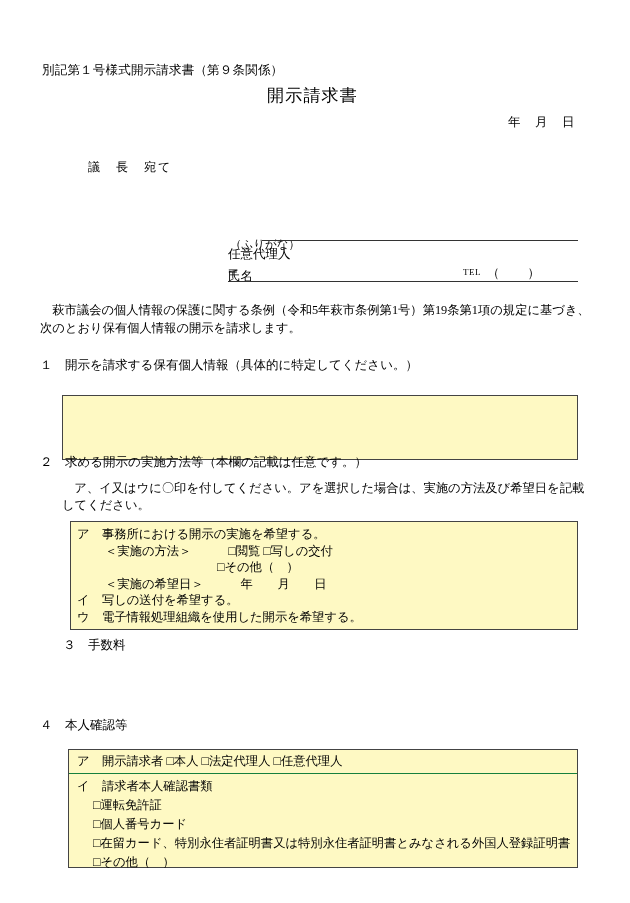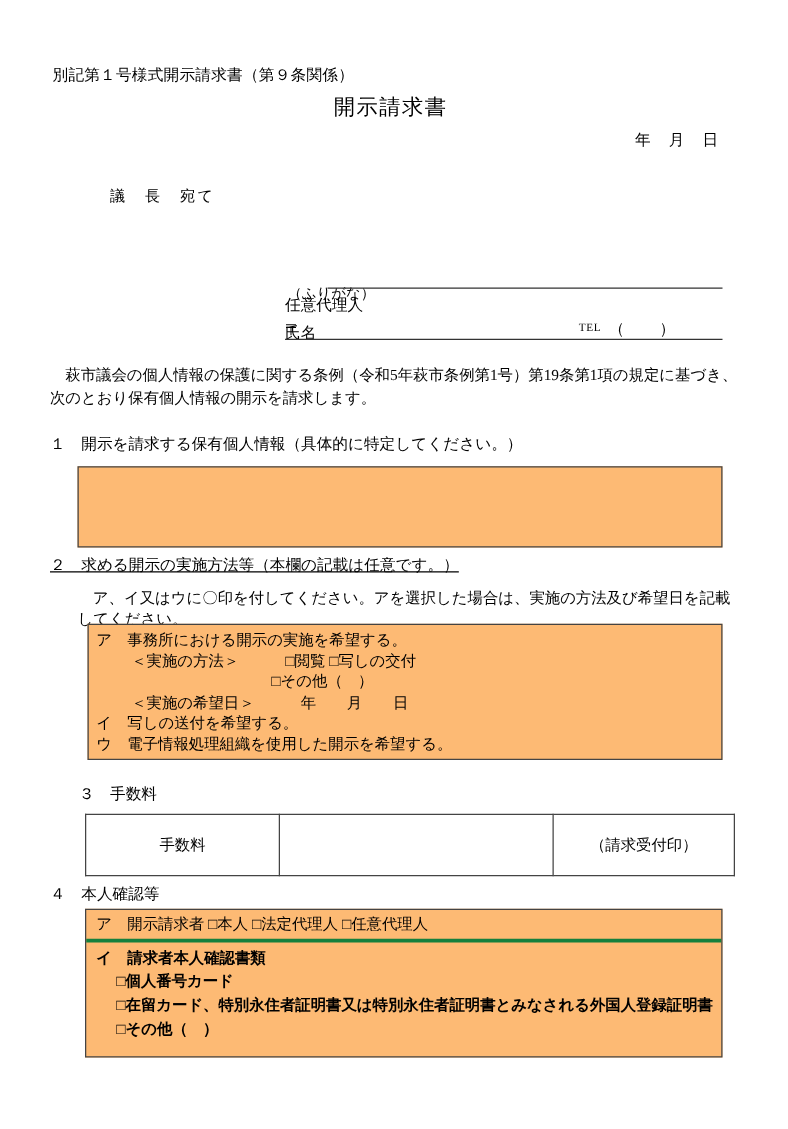--- a/index.html
+++ b/index.html
@@ -12,21 +12,21 @@
     width: 630px;
     height: 903px;
     position: relative;
     font-family: "Liberation Serif", "DejaVu Serif", serif;
     color: #000000;
     font-size: 12px;
     overflow: hidden;
   }
   .page {
     position: absolute;
-    left: 0; top: 6px;
+    left: 0; top: 16px;
     width: 630px;
     height: 738px;
   }
   .abs { position: absolute; white-space: nowrap; }
 
   
   #form-code {
     left: 42px; top: 46px;
     font-size: 12.5px;
     letter-spacing: 0.2px;
@@ -100,29 +100,30 @@
     text-indent: 1em;
     white-space: normal;
     margin-top: 16px;
   }
 
   
   .sec-head {
     font-size: 12.5px;
   }
   #sec1-head { left: 40px; top: 341px; }
-  #sec2-head { left: 40px; top: 438px; text-decoration: underline; }
+  #sec2-head { left: 40px; top: 438px; }
   #sec3-head { left: 40px; top: 621px; margin-left: 23px; }
   #sec4-head { left: 40px; top: 701px; }
 
   .box {
     position: absolute;
     border: 1px solid #444;
-    background: #fdba74;
+    background: #fef9c3;
     box-sizing: border-box;
+    margin-top: 12px;
   }
   #sec1-box {
     left: 62px; top: 367px;
     width: 516px; height: 65px;
   }
 
   #sec2-note {
     position: absolute;
     left: 62px; top: 464px;
     width: 529px;
@@ -166,26 +167,25 @@
   .fee-c3 { width: 142px; }
 
   
   #sec4-box {
     left: 68px; top: 721px;
     width: 510px; height: 119px;
   }
   #sec4-row-a {
     padding: 3px 0 3px 8px;
     font-size: 12.3px;
-    border-bottom: 3px solid #15803d;
+    border-bottom: 1px solid #15803d;
     white-space: nowrap;
   }
   #sec4-body {
     padding: 3px 0 0 8px;
-    font-weight: bold;
   }
   .s4-line {
     font-size: 12.3px;
     line-height: 19px;
     white-space: nowrap;
   }
   .s4-indent { padding-left: 16px; }
 </style>
 </head>
 <body>
@@ -229,35 +229,27 @@
     <div class="s2-line">ア　事務所における開示の実施を希望する。</div>
     <div class="s2-line s2-indent">＜実施の方法＞　　　□閲覧 □写しの交付</div>
     <div class="s2-line s2-indent2">□その他（　）</div>
     <div class="s2-line s2-indent">＜実施の希望日＞　　　年　　月　　日</div>
     <div class="s2-line">イ　写しの送付を希望する。</div>
     <div class="s2-line">ウ　電子情報処理組織を使用した開示を希望する。</div>
   </div>
 
   <div class="abs sec-head" id="sec3-head">３　手数料</div>
 
-  <table id="fee-table">
-    <tbody>
-        <tr>
-      <td class="fee-c1">手数料</td>
-      <td class="fee-c2"></td>
-      <td class="fee-c3">（請求受付印）</td>
-    </tr>
-  </tbody>
-    </table>
 
   <div class="abs sec-head" id="sec4-head">４　本人確認等</div>
 
   <div class="box" id="sec4-box">
     <div id="sec4-row-a">ア　開示請求者 □本人 □法定代理人 □任意代理人</div>
     <div id="sec4-body">
       <div class="s4-line">イ　請求者本人確認書類</div>
+      <div class="s4-line s4-indent">□運転免許証</div>
       <div class="s4-line s4-indent">□個人番号カード</div>
       <div class="s4-line s4-indent">□在留カード、特別永住者証明書又は特別永住者証明書とみなされる外国人登録証明書</div>
       <div class="s4-line s4-indent">□その他（　）</div>
     </div>
   </div>
 
 </div>
 
 </body></html>

